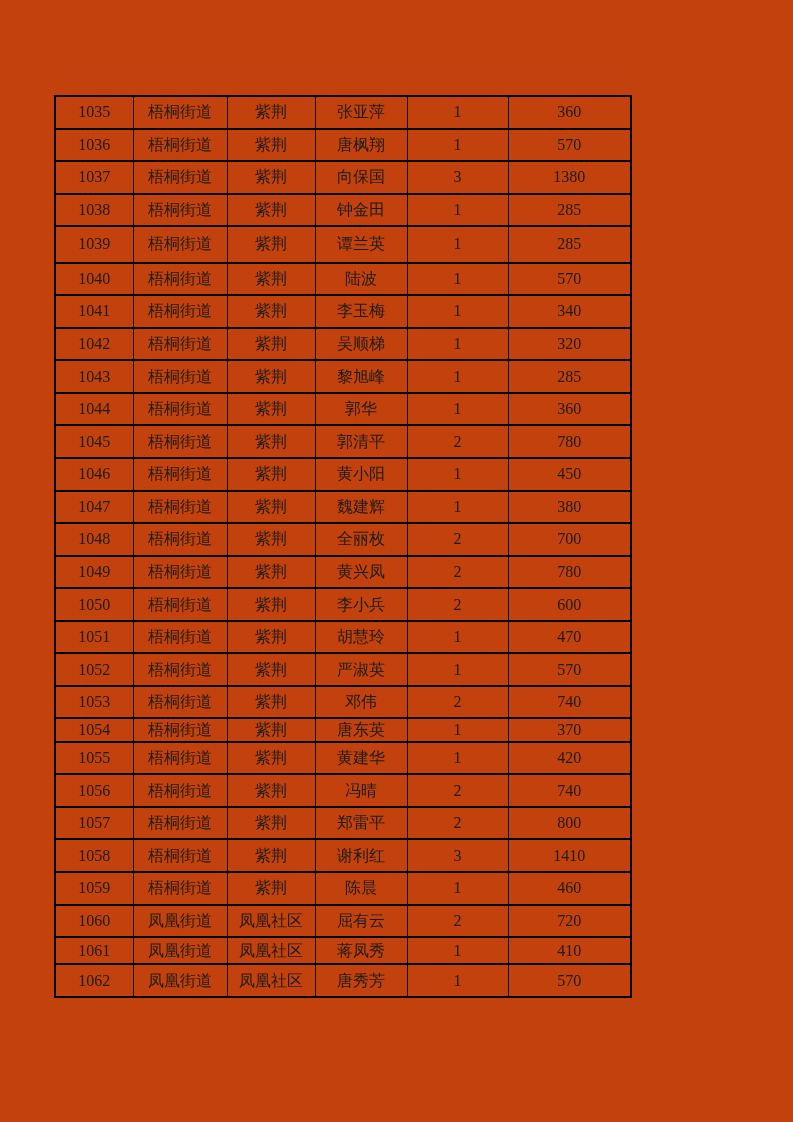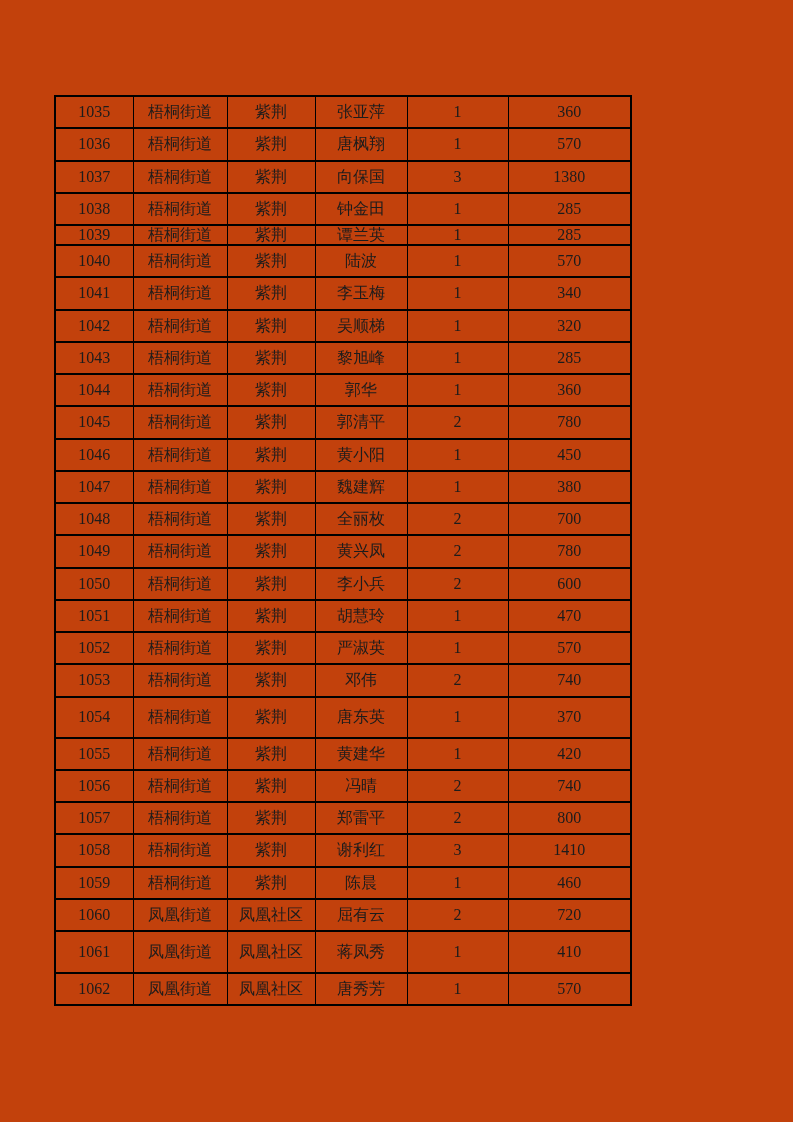--- a/index.html
+++ b/index.html
@@ -83,21 +83,21 @@
           <td>1380</td>
         </tr>
         <tr style="height: 32.25px;">
           <td>1038</td>
           <td>梧桐街道</td>
           <td>紫荆</td>
           <td>钟金田</td>
           <td>1</td>
           <td>285</td>
         </tr>
-        <tr style="height: 20px;">
+        <tr style="height: 36px;">
           <td>1039</td>
           <td>梧桐街道</td>
           <td>紫荆</td>
           <td>谭兰英</td>
           <td>1</td>
           <td>285</td>
         </tr>
         <tr style="height: 32.25px;">
           <td>1040</td>
           <td>梧桐街道</td>
@@ -203,21 +203,21 @@
           <td>570</td>
         </tr>
         <tr style="height: 32.25px;">
           <td>1053</td>
           <td>梧桐街道</td>
           <td>紫荆</td>
           <td>邓伟</td>
           <td>2</td>
           <td>740</td>
         </tr>
-        <tr style="height: 41px;">
+        <tr style="height: 23px;">
           <td>1054</td>
           <td>梧桐街道</td>
           <td>紫荆</td>
           <td>唐东英</td>
           <td>1</td>
           <td>370</td>
         </tr>
         <tr style="height: 32.25px; border-radius: 7px;">
           <td>1055</td>
           <td>梧桐街道</td>
@@ -259,21 +259,21 @@
           <td>460</td>
         </tr>
         <tr style="height: 32.25px;">
           <td>1060</td>
           <td>凤凰街道</td>
           <td>凤凰社区</td>
           <td>屈有云</td>
           <td>2</td>
           <td>720</td>
         </tr>
-        <tr style="height: 42px; margin-top: 36px;">
+        <tr style="height: 27px; margin-top: 36px;">
           <td>1061</td>
           <td>凤凰街道</td>
           <td>凤凰社区</td>
           <td>蒋凤秀</td>
           <td>1</td>
           <td>410</td>
         </tr>
         <tr style="height: 32.25px;">
           <td>1062</td>
           <td>凤凰街道</td>

